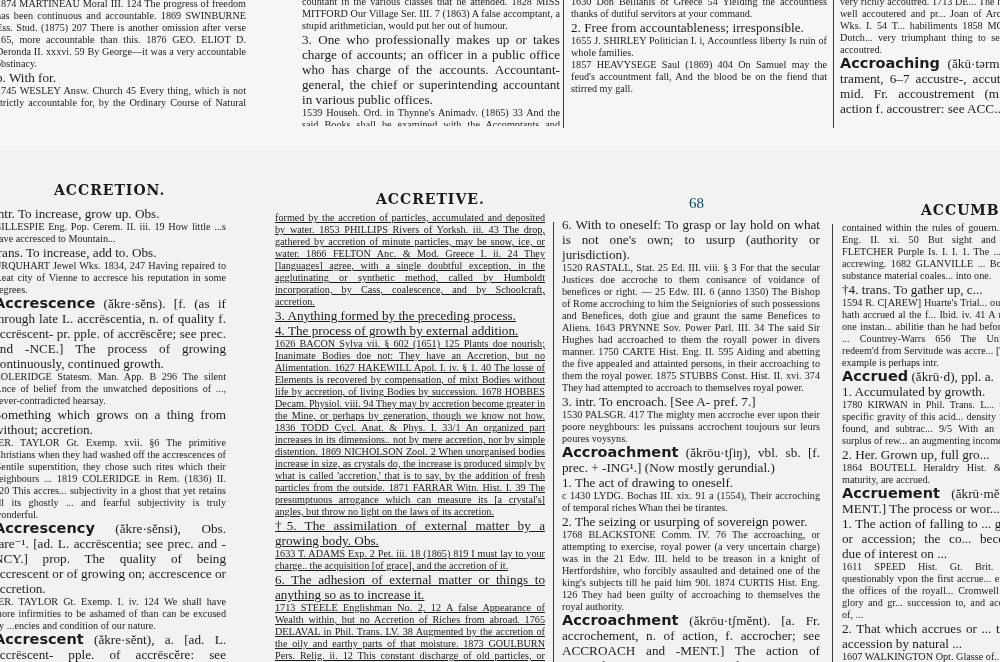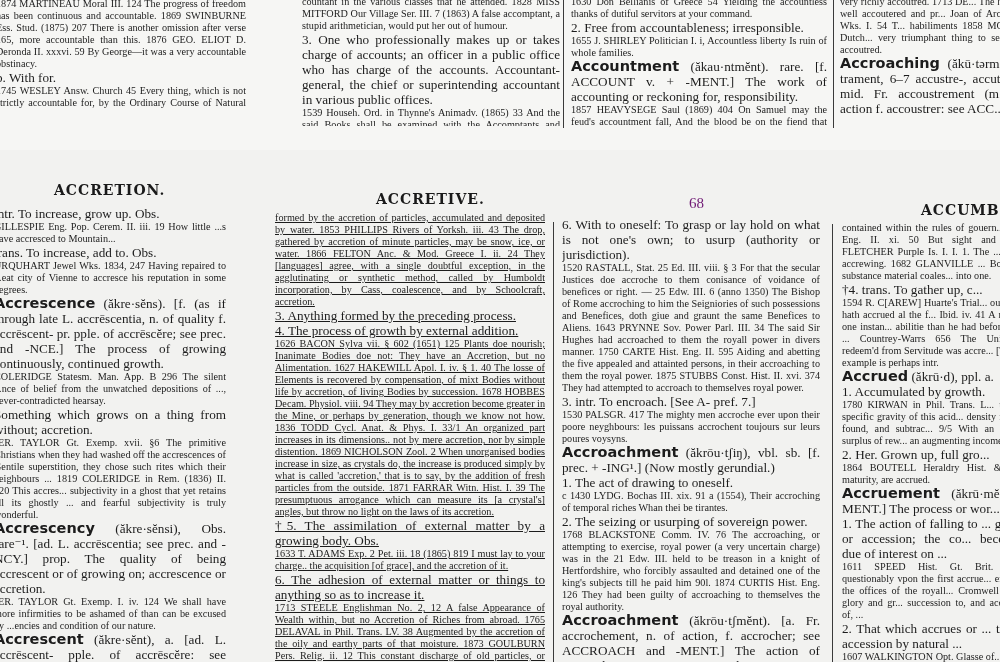--- a/index.html
+++ b/index.html
@@ -15,21 +15,21 @@
   .col { position: absolute; overflow: hidden; }
   .rule { position: absolute; width: 1px; background: #3a3a3a; }
   .p { margin: 0; line-height: 1.18; text-align: justify; }
   .sm { font-size: 10.2px; line-height: 12px; }
   .md { font-size: 13.2px; line-height: 15px; }
   .hw { font-family: "DejaVu Sans", "Liberation Sans", sans-serif; font-weight: bold; font-size: 14.5px; }
   .running-head {
     position: absolute; font-family: "DejaVu Serif", "Liberation Serif", serif; font-weight: bold;
     font-size: 14px; letter-spacing: 1px; color: #1a1a1a;
   }
-  .pageno { position: absolute; font-size: 15px; color: #701a75; }
+  .pageno { position: absolute; font-size: 15px; color: #0c4a6e; }
 </style>
 </head>
 <body>
 
 <div class="page">
 
   <div class="top-page">
     <div class="col" style="left:-4px; top:-2px; width:250px; height:112px;" id="t1">
         <p class="p sm"><span>1874 MARTINEAU Moral III. 124 The progress of freedom has been continuous and accountable. 1869 SWINBURNE Ess. Stud. (1875) 207 There is another omission after verse 165, more accountable than this. 1876 GEO. ELIOT D. Deronda II. xxxvi. 59 By George—it was a very accountable obstinacy.</span></p>
         <p class="p md"><span>b. With for.</span></p>
@@ -38,21 +38,20 @@
     <div class="col" style="left:302px; top:-4px; width:258px; height:130px;" id="t2">
         <p class="p sm"><span>countant in the various classes that he attended. 1828 MISS MITFORD Our Village Ser. III. 7 (1863) A false accomptant, a stupid arithmetician, would put her out of humour.</span></p>
         <p class="p md"><span>3. One who professionally makes up or takes charge of accounts; an officer in a public office who has charge of the accounts. Accountant-general, the chief or superintending accountant in various public offices.</span></p>
         <p class="p sm"><span>1539 Househ. Ord. in Thynne's Animadv. (1865) 33 And the said Books shall be examined with the Accomptants and particular Clerkes for the perfecting of the same. 1605 CAMDEN Rem. 18 To admonish accontants to be circumspect</span></p>
       </div>
     <div class="rule" style="left:563px; top:0; height:128px;"></div>
     <div class="col" style="left:571px; top:-4px; width:256px; height:132px;" id="t3">
         <p class="p sm"><span>1630 Don Bellianis of Greece 54 Yielding the accountless thanks of dutiful servitors at your command.</span></p>
         <p class="p md"><span>2. Free from accountableness; irresponsible.</span></p>
         <p class="p sm"><span>1655 J. SHIRLEY Politician I. i, Accountless liberty Is ruin of whole families.</span></p>
-        <p class="p md"><span class="hw">Accountment</span><span> (ăkau·ntmĕnt). rare. [f. ACCOUNT v. + -MENT.] The work of accounting or reckoning for, responsibility.</span></p>
         <p class="p sm"><span>1857 HEAVYSEGE Saul (1869) 404 On Samuel may the feud's accountment fall, And the blood be on the fiend that stirred my gall.</span></p>
       </div>
     <div class="rule" style="left:833px; top:0; height:128px;"></div>
     <div class="col" style="left:840px; top:-4px; width:190px; height:132px;" id="t4">
         <p class="p sm"><span>very richly accoutred. 1713 DE... The helpless well accoutered and pr... Joan of Arc iv. 87 Wks. I. 54 T... habiliments 1858 MOTLEY Dutch... very triumphant thing to see them accoutred.</span></p>
         <p class="p md"><span class="hw">Accroaching</span><span> (ăkū·tərmĕnt)... trament, 6–7 accustre-, accut... [a. mid. Fr. accoustrement (m... of action f. accoustrer: see ACC...</span></p>
       </div>
   </div>
 
   <div class="bottom-page">

